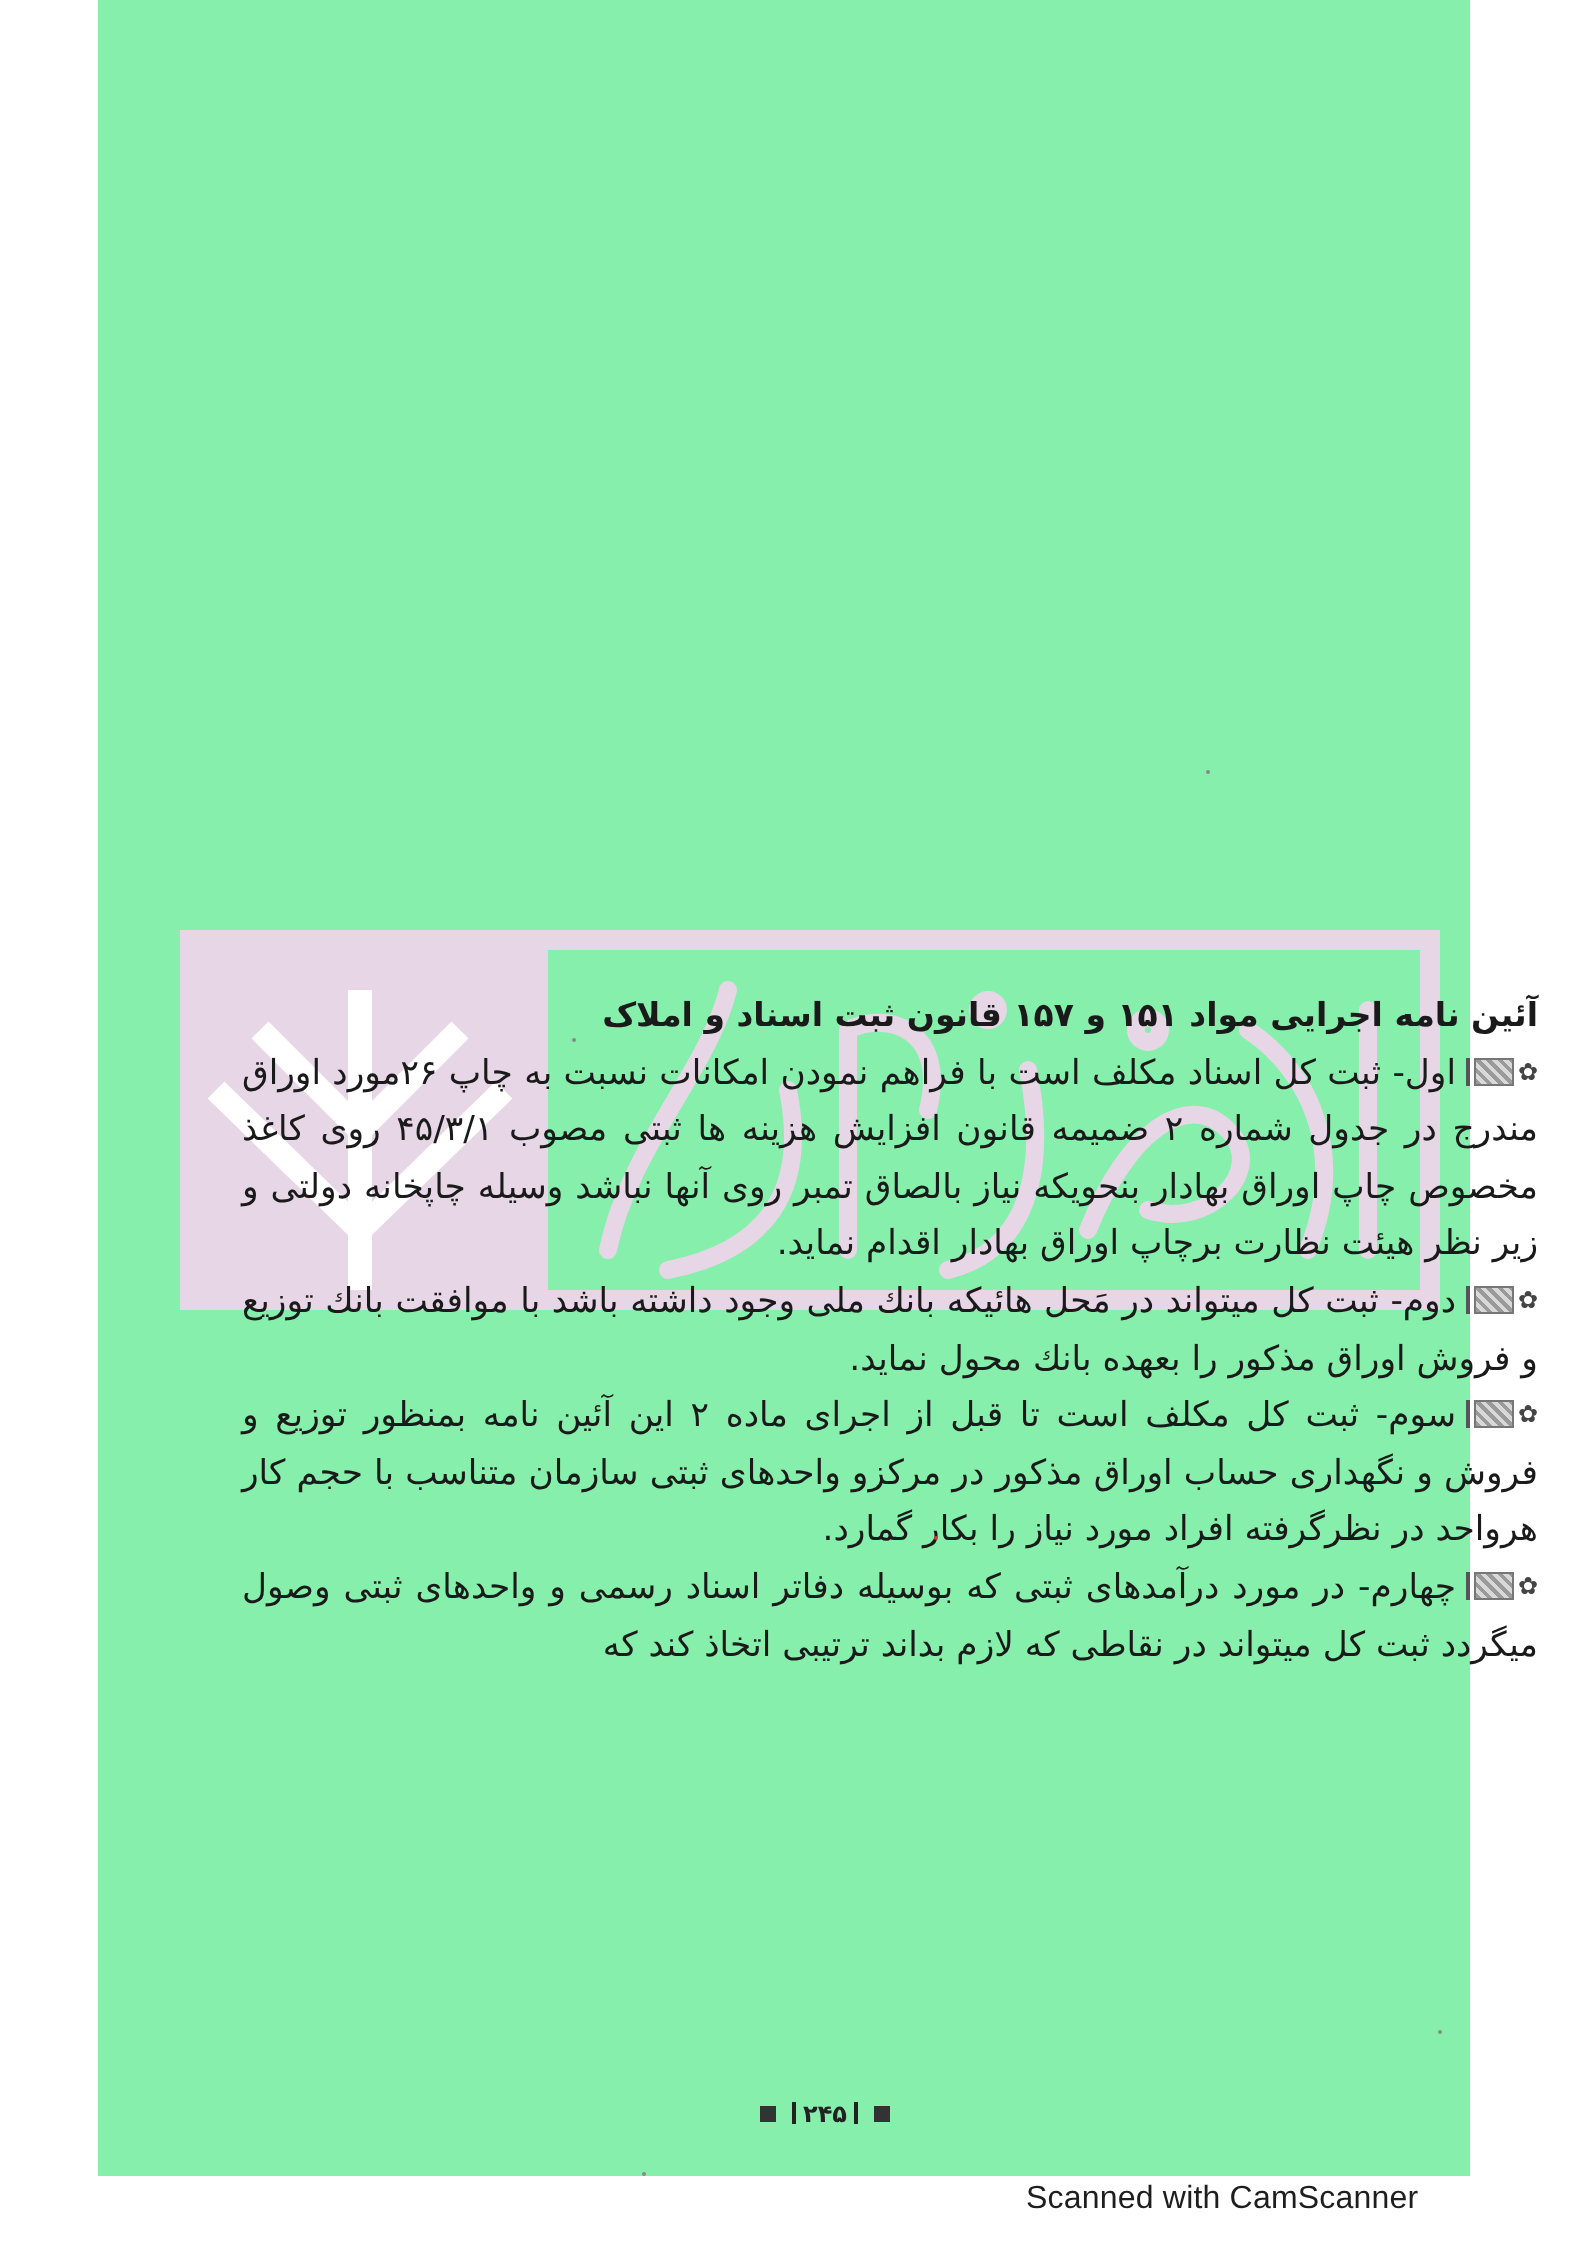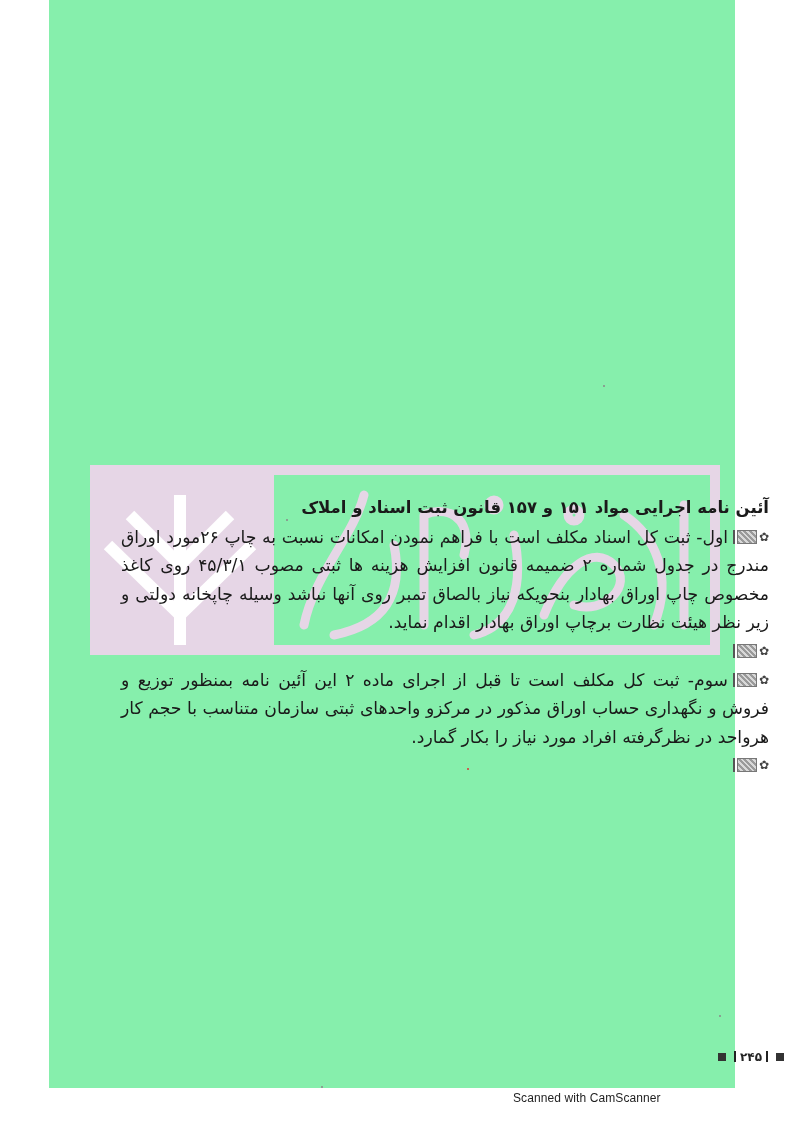--- a/index.html
+++ b/index.html
@@ -103,24 +103,24 @@
       position: absolute;
       left: 0;
       top: 1px;
       width: 2px;
       height: 14px;
       background: #555;
     }
 
     .footer {
       position: absolute;
-      left: 16px;
+      left: 2px;
       width: 723px;
       top: 1050px;
-      text-align: right;
+      text-align: center;
       direction: rtl;
       font-size: 12px;
       font-weight: bold;
       color: #222;
     }
     .footer .orn {
       display: inline-block;
       width: 8px;
       height: 8px;
       background: #333;
@@ -140,21 +140,21 @@
       width: 2px;
       height: 2px;
       background: #888;
       border-radius: 1px;
     }
     .cam-label {
       position: absolute;
       left: 513px;
       top: 1091px;
       font-family: "Liberation Sans", sans-serif;
-      font-size: 12px;
+      font-size: 16px;
       color: #1e1e1e;
       letter-spacing: 0.1px;
       text-align: center;
     }
   </style>
 </head>
 <body>
 
 <div class="page">
 
@@ -185,25 +185,25 @@
         </g>
       </svg>
     </div>
   </div>
 
   <div class="content">
     <p class="title">آئین نامه اجرایی مواد ۱۵۱ و ۱۵۷ قانون ثبت اسناد و املاک</p>
 
     <p><span class="bullet"><span class="flower">✿</span><span class="box"></span><span class="bar"></span></span><span>اول- ثبت کل اسناد مکلف است با فراهم نمودن امکانات نسبت به چاپ ۲۶مورد اوراق مندرج در جدول شماره ۲ ضمیمه قانون افزایش هزینه ها ثبتی مصوب ۴۵/۳/۱ روی کاغذ مخصوص چاپ اوراق بهادار بنحویکه نیاز بالصاق تمبر روی آنها نباشد وسیله چاپخانه دولتی و زیر نظر هیئت نظارت برچاپ اوراق بهادار اقدام نماید.</span></p>
 
-    <p><span class="bullet"><span class="flower">✿</span><span class="box"></span><span class="bar"></span></span></p>
+    <p><span class="bullet"><span class="flower">✿</span><span class="box"></span><span class="bar"></span></span><span>دوم- ثبت کل میتواند در مَحل هائیکه بانك ملی وجود داشته باشد با موافقت بانك توزیع و فروش اوراق مذکور را بعهده بانك محول نماید.</span></p>
 
     <p><span class="bullet"><span class="flower">✿</span><span class="box"></span><span class="bar"></span></span><span>سوم- ثبت کل مکلف است تا قبل از اجرای ماده ۲ این آئین نامه بمنظور توزیع و فروش و نگهداری حساب اوراق مذکور در مرکزو واحدهای ثبتی سازمان متناسب با حجم کار هرواحد در نظرگرفته افراد مورد نیاز را بکار گمارد.</span></p>
 
-    <p><span class="bullet"><span class="flower">✿</span><span class="box"></span><span class="bar"></span></span></p>
+    <p><span class="bullet"><span class="flower">✿</span><span class="box"></span><span class="bar"></span></span><span>چهارم- در مورد درآمدهای ثبتی که بوسیله دفاتر اسناد رسمی و واحدهای ثبتی وصول میگردد ثبت کل میتواند در نقاطی که لازم بداند ترتیبی اتخاذ کند که</span></p>
   </div>
 
   <div class="footer">
     <span class="orn"></span><span class="sep"></span><span>۲۴۵</span><span class="sep"></span><span class="orn"></span>
   </div>
 
   <div class="specks">
     <span style="left:554px; top:385px;"></span>
     <span style="left:237px; top:519px;"></span>
     <span style="left:418px; top:768px; background:#d33;"></span>

